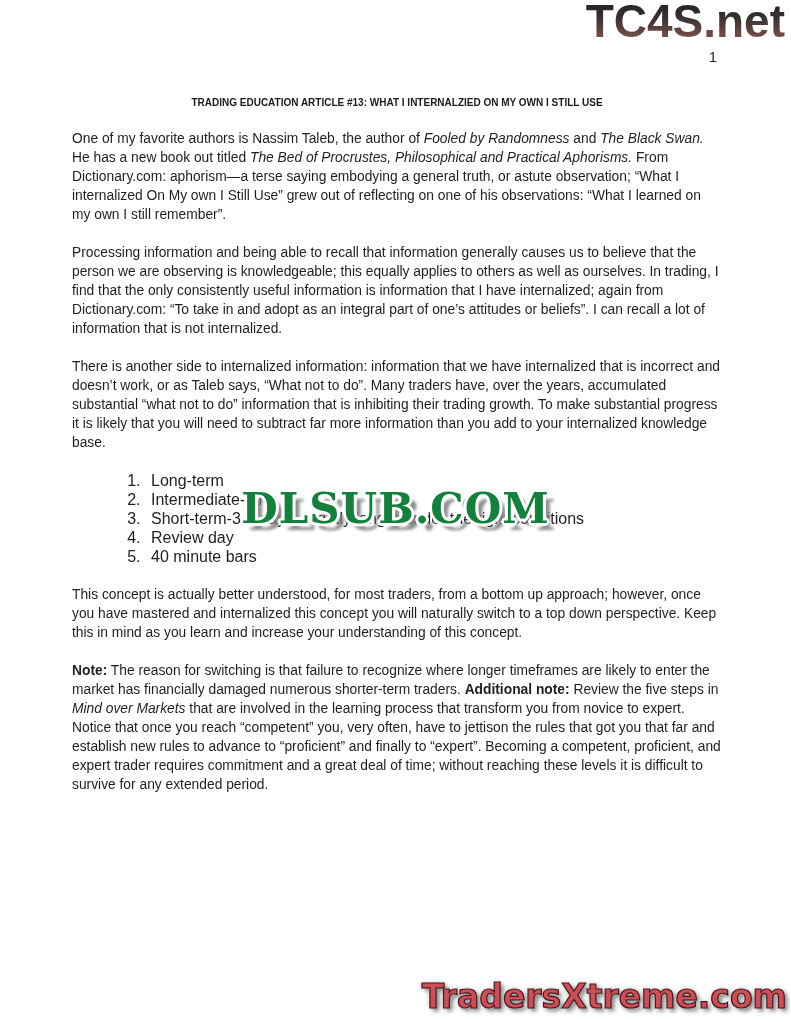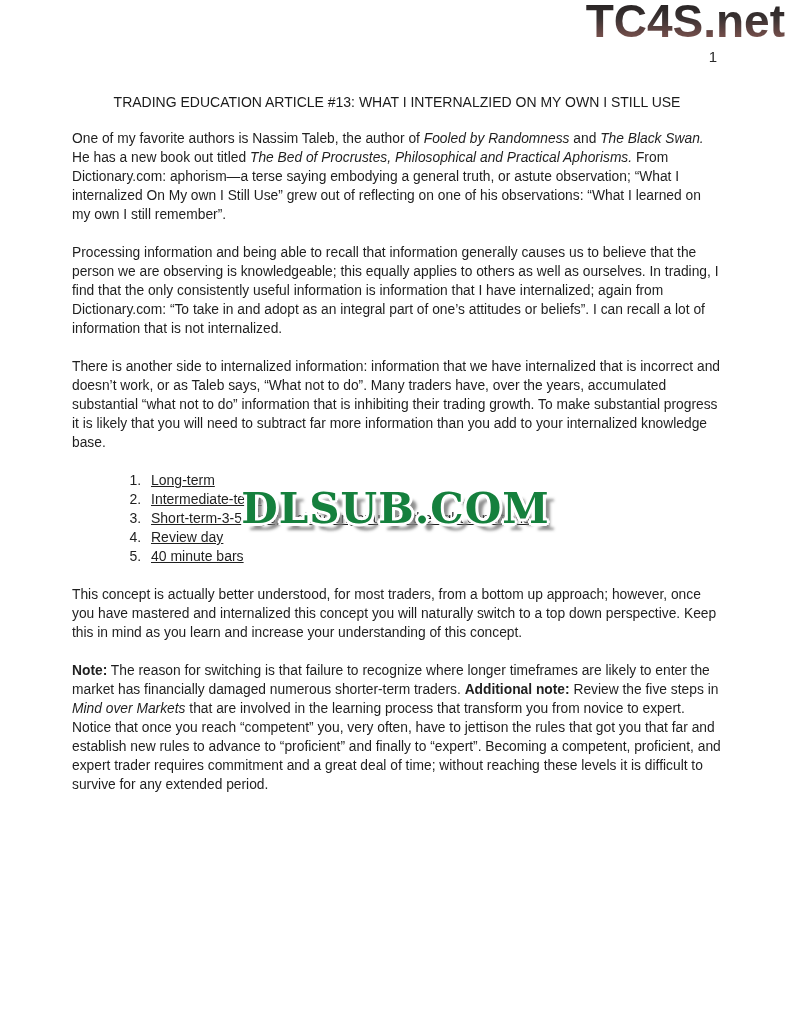--- a/index.html
+++ b/index.html
@@ -39,37 +39,36 @@
     color: #2a2a2a;
   }
   .content {
     position: absolute;
     left: 72px;
     top: 93px;
     width: 650px;
   }
   .title {
     margin: 0 0 17px 0;
-    font-size: 14px;
-    font-weight: normal;
+    font-size: 10px;
+    font-weight: bold;
     text-align: center;
     color: #1a1a1a;
     line-height: 19px;
   }
   #article-body p {
     margin: 0 0 19px 0;
     font-size: 13.8px;
     line-height: 19px;
   }
   #article-body ol {
     margin: 0 0 19px 0;
     padding-left: 73px;
-    font-size: 14px;
+    font-size: 16px;
     line-height: 19px;
-    text-decoration: underline;
   }
   #article-body li {
     padding-left: 6px;
   }
   .it { font-style: italic; margin-top: 48px; }
   .bd { font-weight: bold; }
   .watermark {
     position: absolute;
     left: 50%;
     top: 484px;
@@ -123,13 +122,14 @@
           <li>Review day</li>
           <li>40 minute bars</li>
         </ol>
         <p><span>This concept is actually better understood, for most traders, from a bottom up approach; however, once you have mastered and internalized this concept you will naturally switch to a top down perspective. Keep this in mind as you learn and increase your understanding of this concept.</span></p>
         <p><span class="bd">Note:</span><span> The reason for switching is that failure to recognize where longer timeframes are likely to enter the market has financially damaged numerous shorter-term traders.  </span><span class="bd">Additional note:</span><span> Review the five steps in </span><span class="it">Mind over Markets</span><span> that are involved in the learning process that transform you from novice to expert. Notice that once you reach “competent” you, very often, have to jettison the rules that got you that far and establish new rules to advance to “proficient” and finally to “expert”. Becoming a competent, proficient, and expert trader requires commitment and a great deal of time; without reaching these levels it is difficult to survive for any extended period.</span></p>
       </div>
   </div>
 
   <div class="watermark">DLSUB.COM</div>
 
+  <div class="footer-logo">TradersXtreme.com</div>
 </div>
 
 </body></html>

